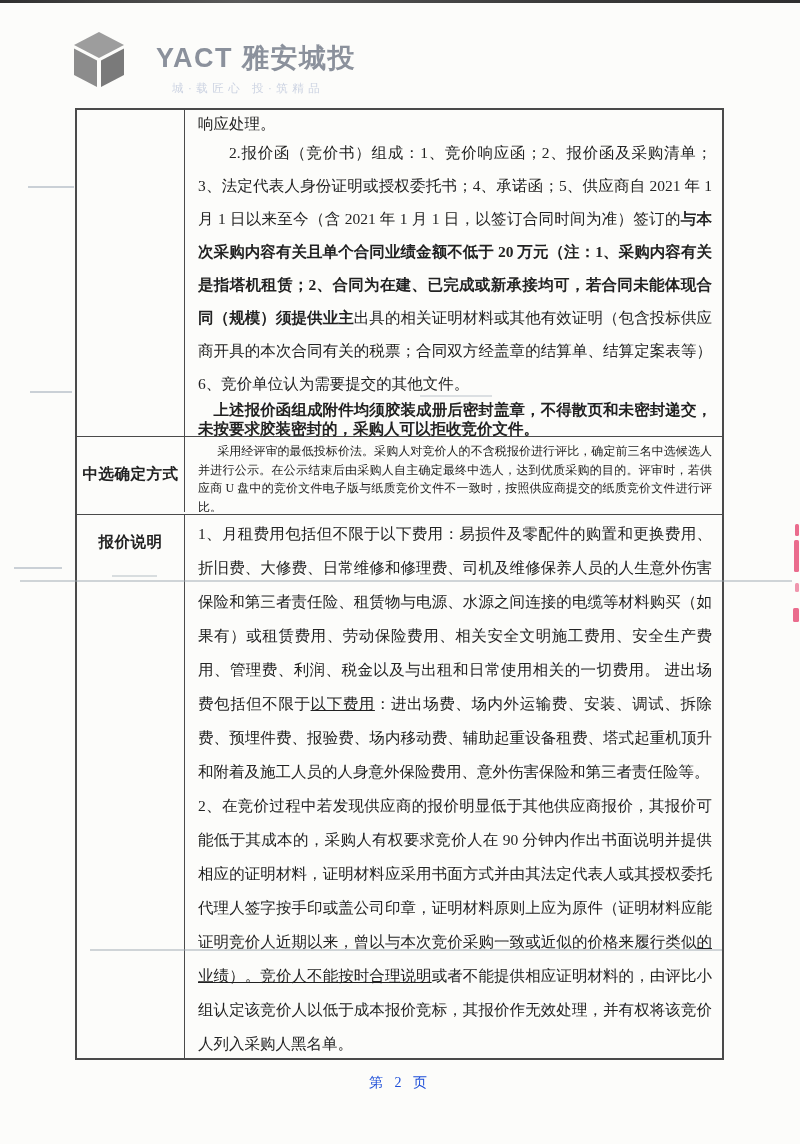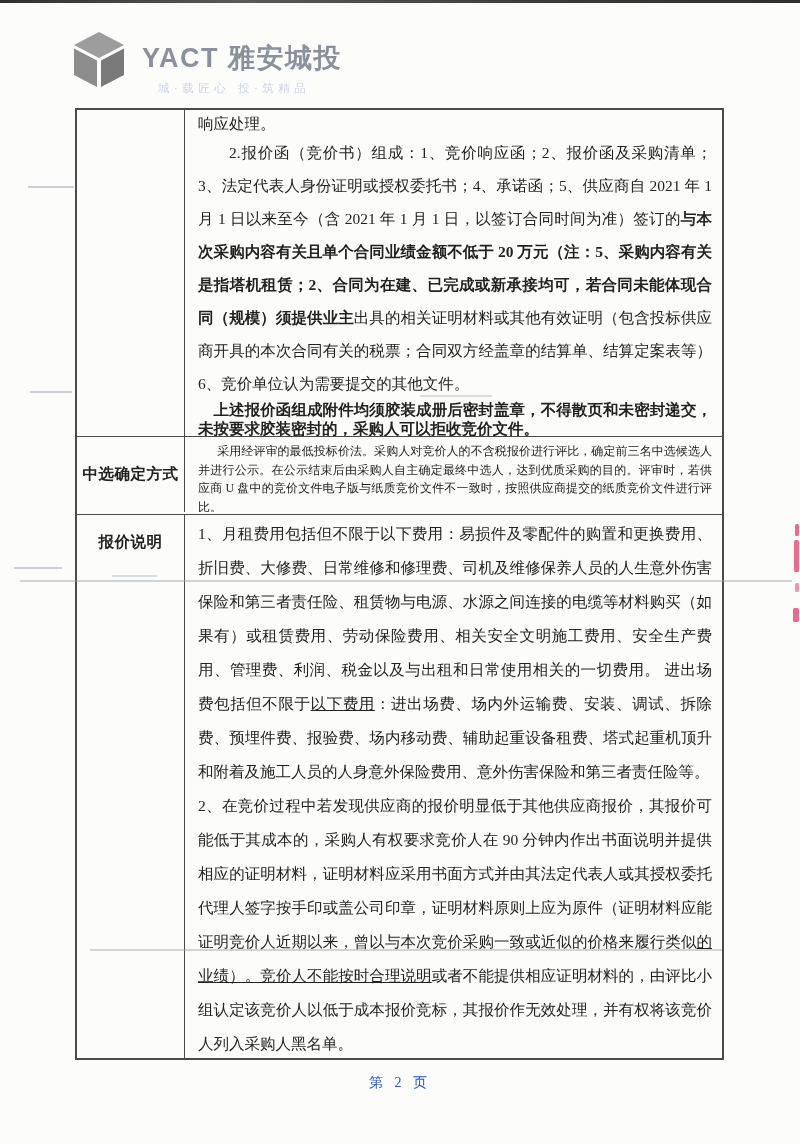--- a/index.html
+++ b/index.html
@@ -5,21 +5,21 @@
   html,body { margin:0; padding:0; background:#e8e8e8; }
   .page {
     position:relative; width:800px; height:1144px; margin:0 auto;
     background:#fcfcfa; overflow:hidden;
     font-family:"Liberation Serif","DejaVu Serif",serif; color:#222;
   }
   .top-edge { position:absolute; top:0; left:0; width:800px; height:3px;
     background:linear-gradient(to right,#2f2f2f,#5a5a5a 30%,#3a3a3a 70%,#2f2f2f); }
 
   
-  .logo { position:absolute; top:31px; left:72px; display:flex; align-items:flex-start; gap:16px; }
+  .logo { position:absolute; top:31px; left:72px; display:flex; align-items:flex-start; gap:30px; }
   .brand-block { padding-top:9px; font-family:"Liberation Sans","DejaVu Sans",sans-serif; }
   .brand { font-size:27px; font-weight:bold; color:#8b919c; letter-spacing:1.5px; }
   .tagline { margin-top:5px; margin-left:16px; font-size:11.5px; color:#ccd3e2; letter-spacing:4.5px; }
 
   
   .doc-table { position:absolute; left:75px; top:108px; width:645px; height:948px;
     border:2px solid #4a4a4a; box-sizing:content-box; z-index:2; }
   .trow { position:absolute; left:0; right:0; display:flex; box-sizing:border-box; }
   .trow1 { top:0; height:326px; }
   .trow2 { top:326px; height:76px; border-top:1.5px solid #4a4a4a; }
@@ -75,21 +75,21 @@
   <div class="artifact" style="left:112px; top:575px; width:45px; opacity:.55;"></div>
   <div class="streak" style="left:20px; top:580px; width:772px;"></div>
   <div class="streak" style="left:90px; top:949px; width:632px;"></div>
 
   <div class="doc-table">
 
     <div class="trow trow1">
       <div class="label-cell"></div>
       <div class="content-cell">
         <div class="p-resp">响应处理。</div>
-        <div class="p-body1"><span>2.报价函（竞价书）组成：1、竞价响应函；2、报价函及采购清单；3、法定代表人身份证明或授权委托书；4、承诺函；5、供应商自 2021 年 1 月 1 日以来至今（含 2021 年 1 月 1 日，以签订合同时间为准）签订的</span><span style="font-weight: 700;">与本次采购内容有关且单个合同业绩金额不低于 20 万元（注：5、采购内容有关是指塔机租赁；2、合同为在建、已完成或新承接均可，若合同未能体现合同（规模）须提供业主</span><span>出具的相关证明材料或其他有效证明（包含投标供应商开具的本次合同有关的税票；合同双方经盖章的结算单、结算定案表等）6、竞价单位认为需要提交的其他文件。</span></div>
+        <div class="p-body1"><span>2.报价函（竞价书）组成：1、竞价响应函；2、报价函及采购清单；3、法定代表人身份证明或授权委托书；4、承诺函；5、供应商自 2021 年 1 月 1 日以来至今（含 2021 年 1 月 1 日，以签订合同时间为准）签订的</span><span style="font-weight: 700;">与本次采购内容有关且单个合同业绩金额不低于 20 万元（注：1、采购内容有关是指塔机租赁；2、合同为在建、已完成或新承接均可，若合同未能体现合同（规模）须提供业主</span><span>出具的相关证明材料或其他有效证明（包含投标供应商开具的本次合同有关的税票；合同双方经盖章的结算单、结算定案表等）6、竞价单位认为需要提交的其他文件。</span></div>
         <div class="p-seal">上述报价函组成附件均须胶装成册后密封盖章，不得散页和未密封递交，未按要求胶装密封的，采购人可以拒收竞价文件。</div>
       </div>
     </div>
 
     <div class="trow trow2">
       <div class="label-cell">中选确定方式</div>
       <div class="content-cell">
         <div class="p-single">采用经评审的最低投标价法。采购人对竞价人的不含税报价进行评比，确定前三名中选候选人并进行公示。在公示结束后由采购人自主确定最终中选人，达到优质采购的目的。评审时，若供应商 U 盘中的竞价文件电子版与纸质竞价文件不一致时，按照供应商提交的纸质竞价文件进行评比。</div>
       </div>
     </div>

